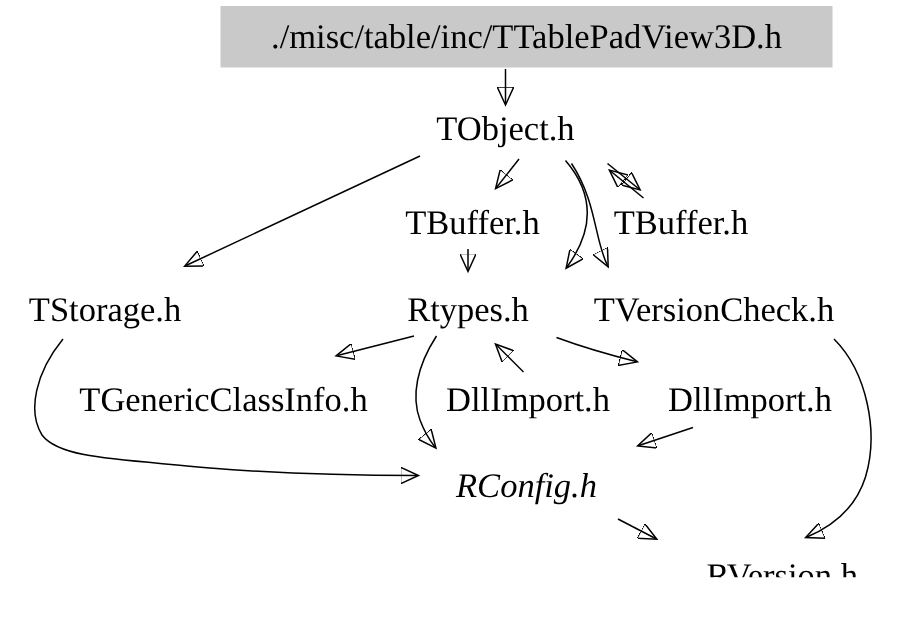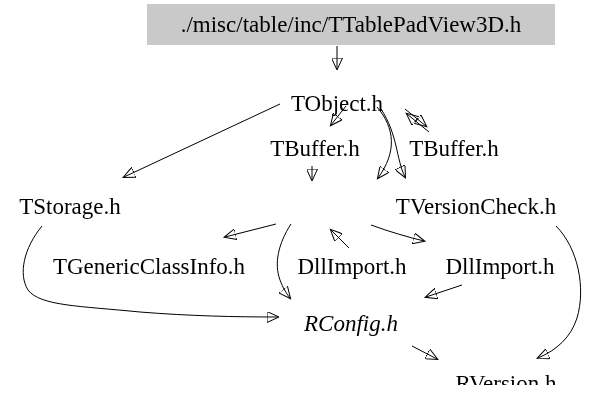--- a/index.html
+++ b/index.html
@@ -51,34 +51,35 @@
     <path marker-end="url(#arrow)" d="M371,225 C390,232 408,237 424,241"></path>
     <path marker-end="url(#arrow)" d="M291,224 C278,244 274,264 280,280 C283,288 286,293 290,298"></path>
     <path marker-end="url(#arrow)" d="M462,285 L426,297"></path>
     <path marker-end="url(#arrow)" d="M42,226 C24,248 18,274 28,290 C40,306 80,306 140,312 C190,316 235,317 278,317"></path>
     <path marker-end="url(#arrow)" d="M412,346 L437,359"></path>
     <path marker-end="url(#arrow)" d="M556,226 C578,248 586,288 577,318 C571,337 557,350 538,358"></path>
   </svg>
 
   <div class="node root" style="left:147px;top:4px;width:408px;">./misc/table/inc/TTablePadView3D.h</div>
 
-  <div class="node" style="left:267px;top:90px;width:140px;">TObject.h</div>
+  <div class="node" style="left:267px;top:72px;width:140px;">TObject.h</div>
 
   <div class="node" style="left:250px;top:135px;width:130px;">TBuffer.h</div>
 
   <div class="node" style="left:395px;top:135px;width:118px;">TBuffer.h</div>
 
   <div class="node" style="left:5px;top:193px;width:130px;">TStorage.h</div>
 
+  <div class="node" style="left:257px;top:193px;width:110px;">Rtypes.h</div>
 
   <div class="node" style="left:32px;top:253px;width:234px;">TGenericClassInfo.h</div>
 
   <div class="node" style="left:380px;top:193px;width:192px;">TVersionCheck.h</div>
 
   <div class="node" style="left:285px;top:253px;width:134px;">DllImport.h</div>
 
   <div class="node" style="left:434px;top:253px;width:132px;">DllImport.h</div>
 
   <div class="node" style="left:288px;top:310px;width:126px;font-style:italic;">RConfig.h</div>
 
-  <div class="node" style="left:440px;top:370px;width:132px;">RVersion.h</div>
+  <div class="node" style="left:440px;top:370px;width:132px;text-align:right;">RVersion.h</div>
 
 </div>
 
 </body></html>

